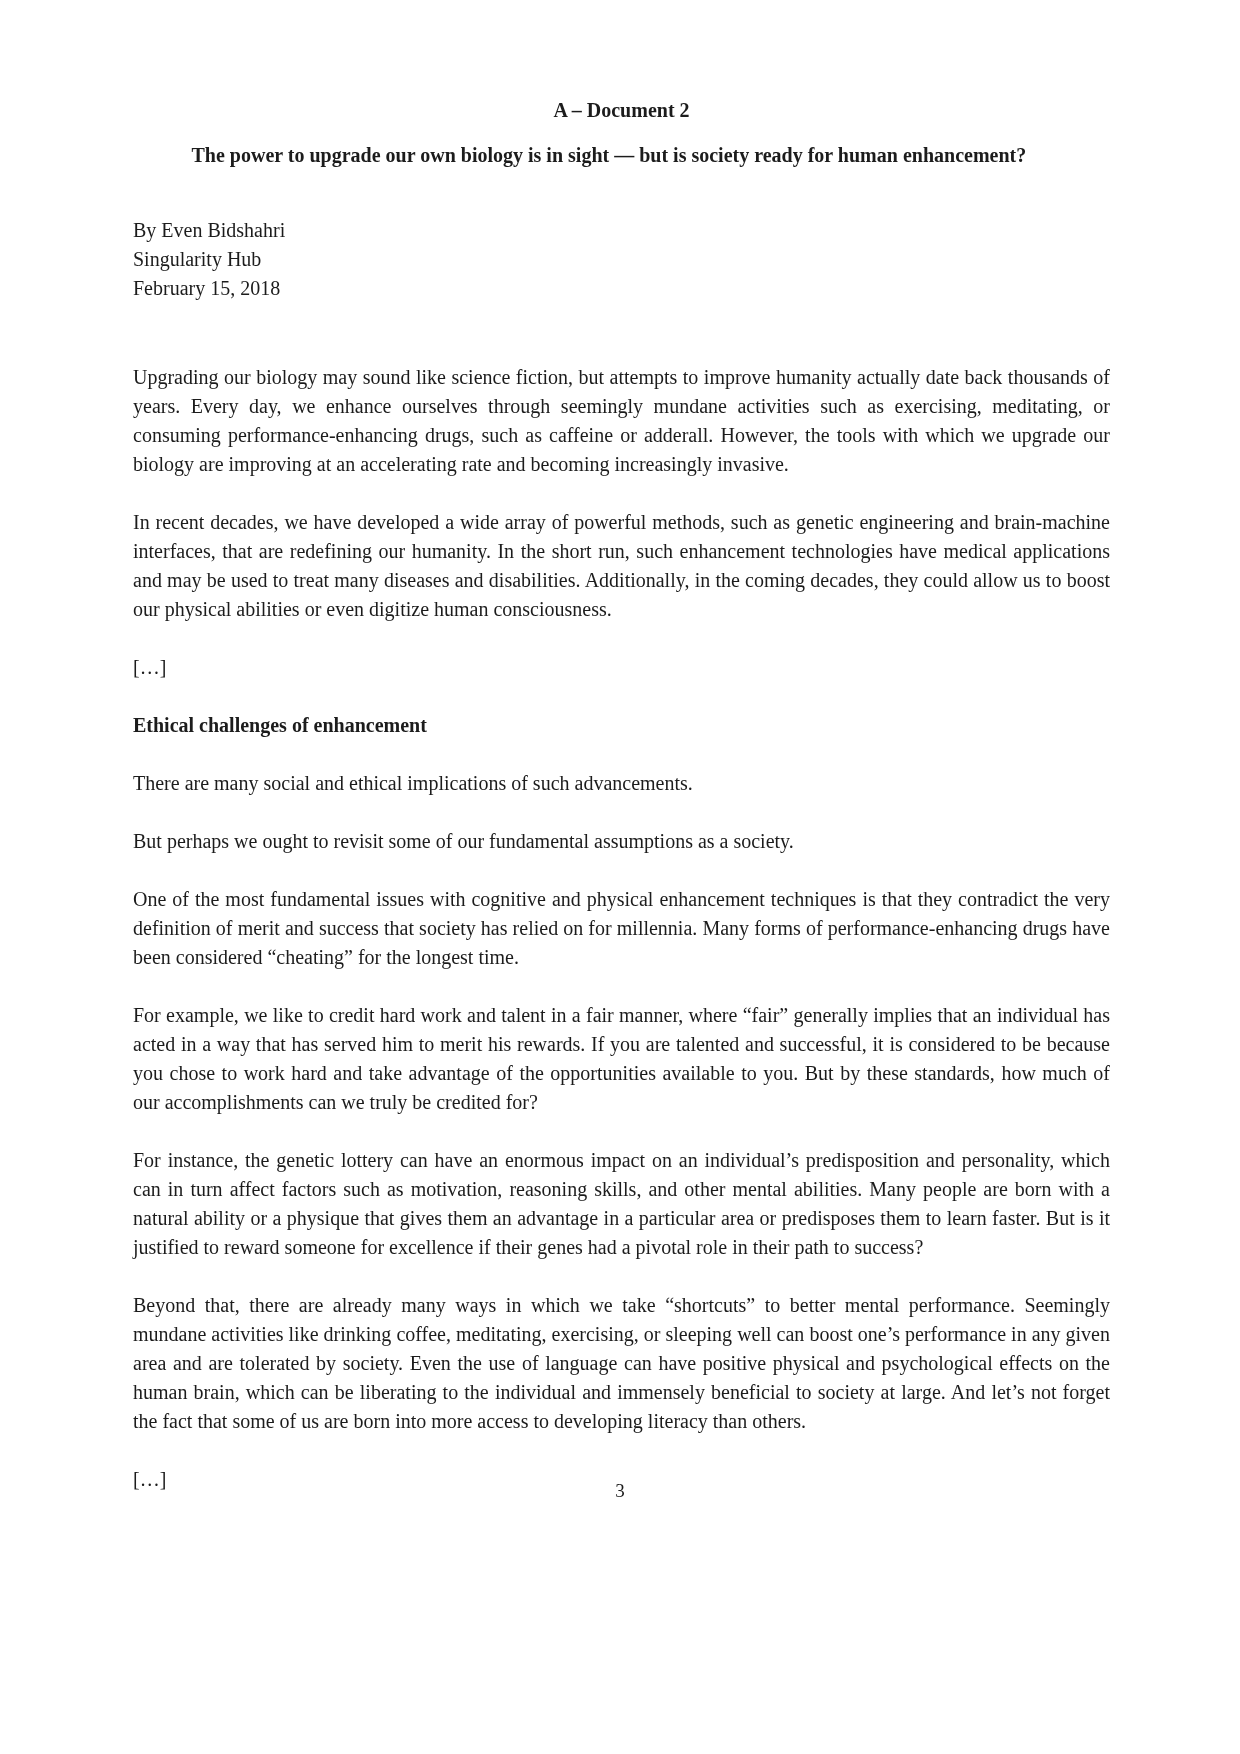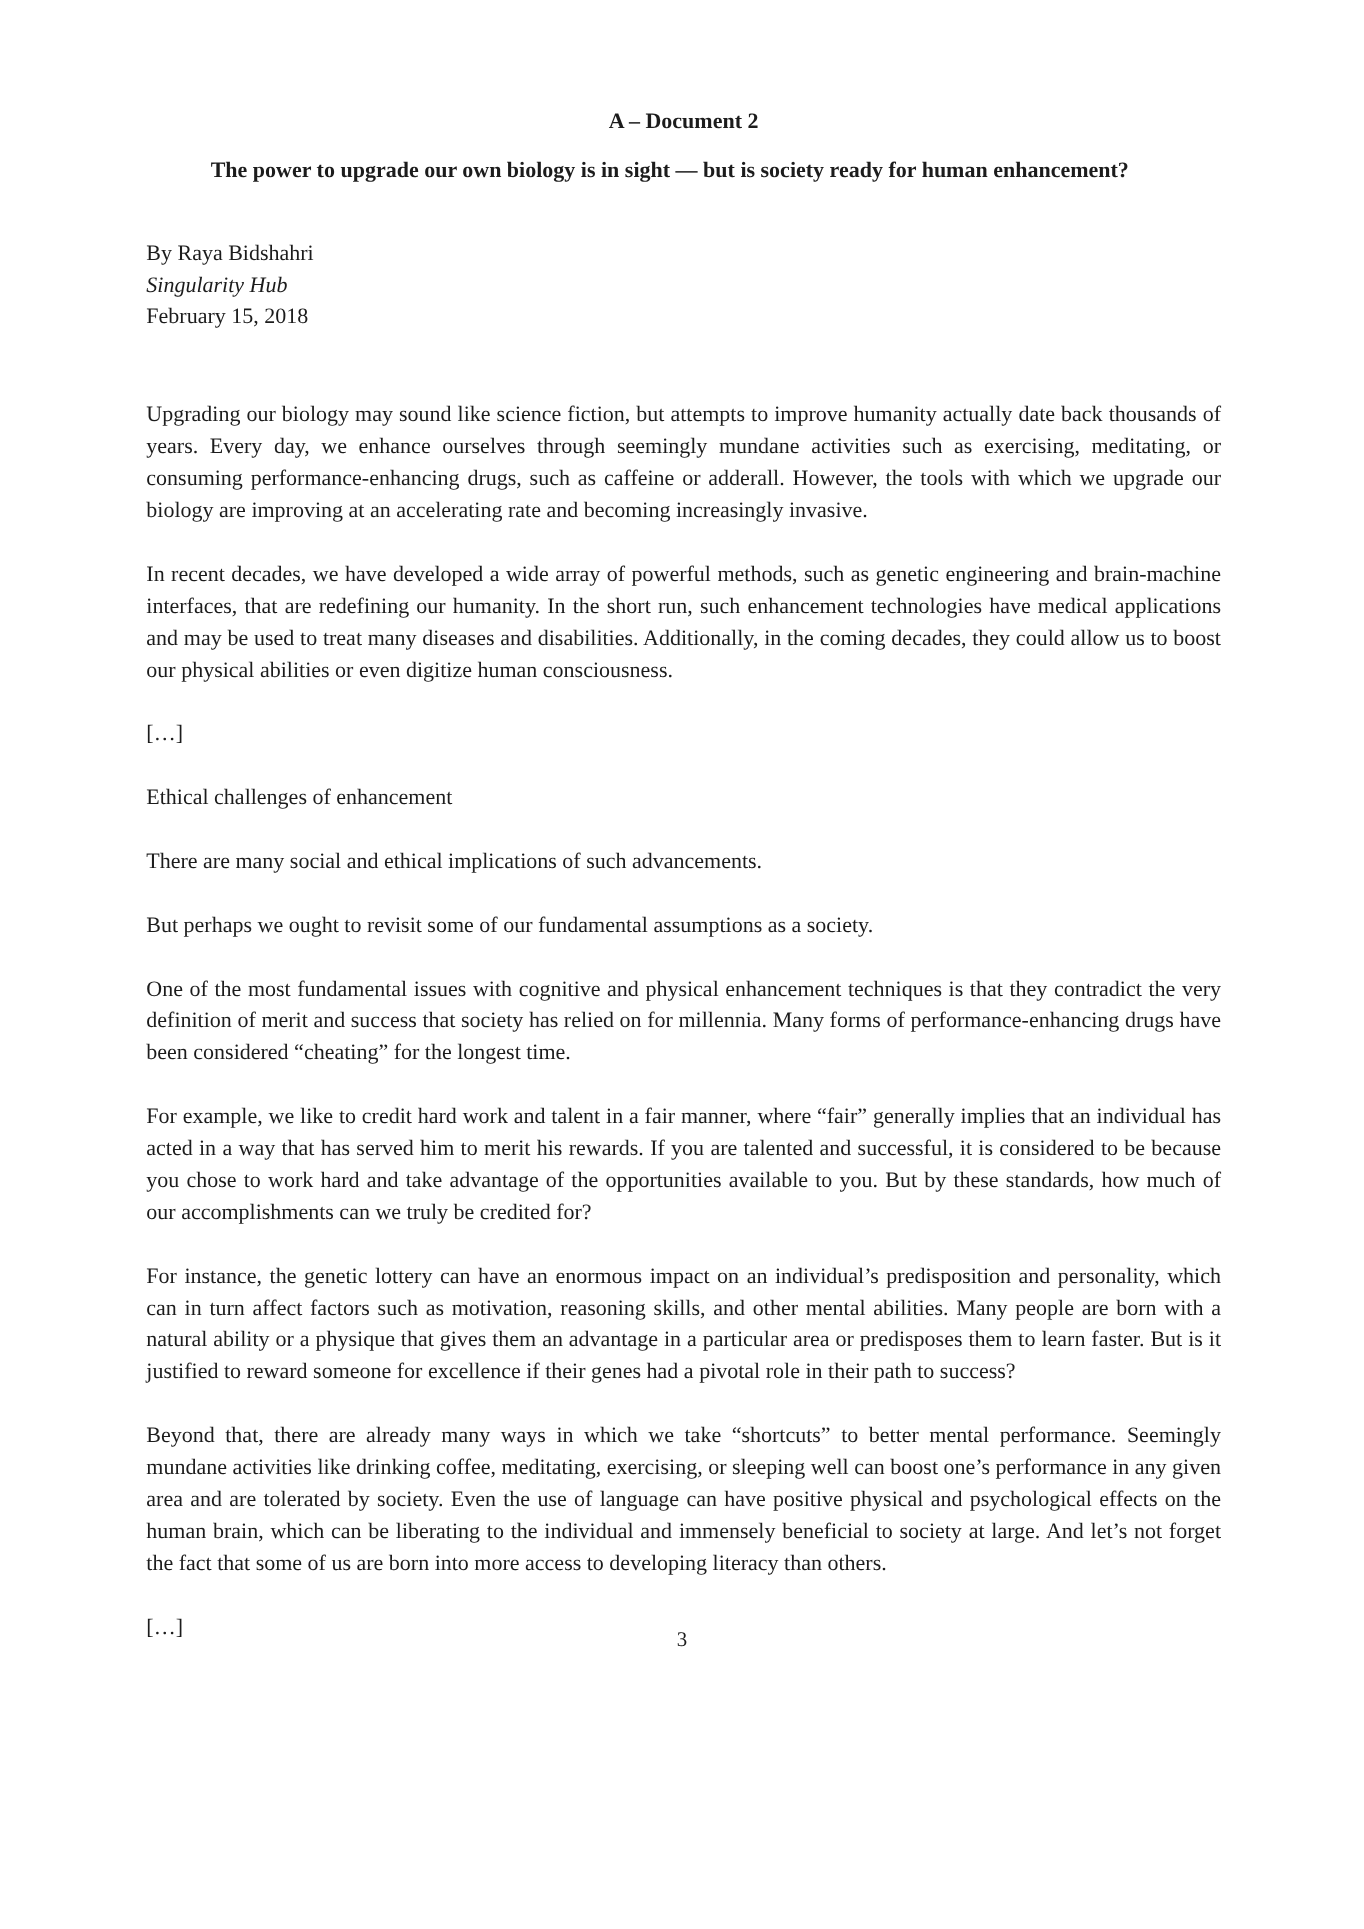--- a/index.html
+++ b/index.html
@@ -30,32 +30,31 @@
     margin: 0 auto 46px auto;
     max-width: 860px;
   }
   .byline-block {
     margin: 0 0 60px 0;
   }
   .byline-block div {
     margin: 0;
   }
   .publication {
-    font-style: italic;
   }
   .para {
     text-align: justify;
     margin: 4px 0 29px 0;
   }
   .ellipsis {
     text-align: left;
     margin: 0 0 29px 0;
   }
   .section-heading {
-    font-weight: normal;
+    font-weight: bold;
     margin: 1px 0 29px 0;
   }
   .page-number {
     position: absolute;
     top: 1476px;
     left: 0;
     right: 0;
     text-align: center;
     font-family: "Liberation Serif", "DejaVu Serif", serif;
     font-size: 19px;
@@ -65,21 +64,21 @@
 </head>
 <body>
 
 <div class="page">
 
   <div class="doc-label">A – Document 2</div>
 
   <div class="doc-title">The power to upgrade our own biology is in sight — but is society ready for human enhancement?</div>
 
   <div class="byline-block">
-    <div>By Raya Bidshahri</div>
+    <div>By Even Bidshahri</div>
     <div class="publication">Singularity Hub</div>
     <div>February 15, 2018</div>
   </div>
 
   <p class="para">Upgrading our biology may sound like science fiction, but attempts to improve humanity actually date back thousands of years. Every day, we enhance ourselves through seemingly mundane activities such as exercising, meditating, or consuming performance-enhancing drugs, such as caffeine or adderall. However, the tools with which we upgrade our biology are improving at an accelerating rate and becoming increasingly invasive.</p>
 
   <p class="para">In recent decades, we have developed a wide array of powerful methods, such as genetic engineering and brain-machine interfaces, that are redefining our humanity. In the short run, such enhancement technologies have medical applications and may be used to treat many diseases and disabilities. Additionally, in the coming decades, they could allow us to boost our physical abilities or even digitize human consciousness.</p>
 
   <p class="ellipsis">[…]</p>
 

